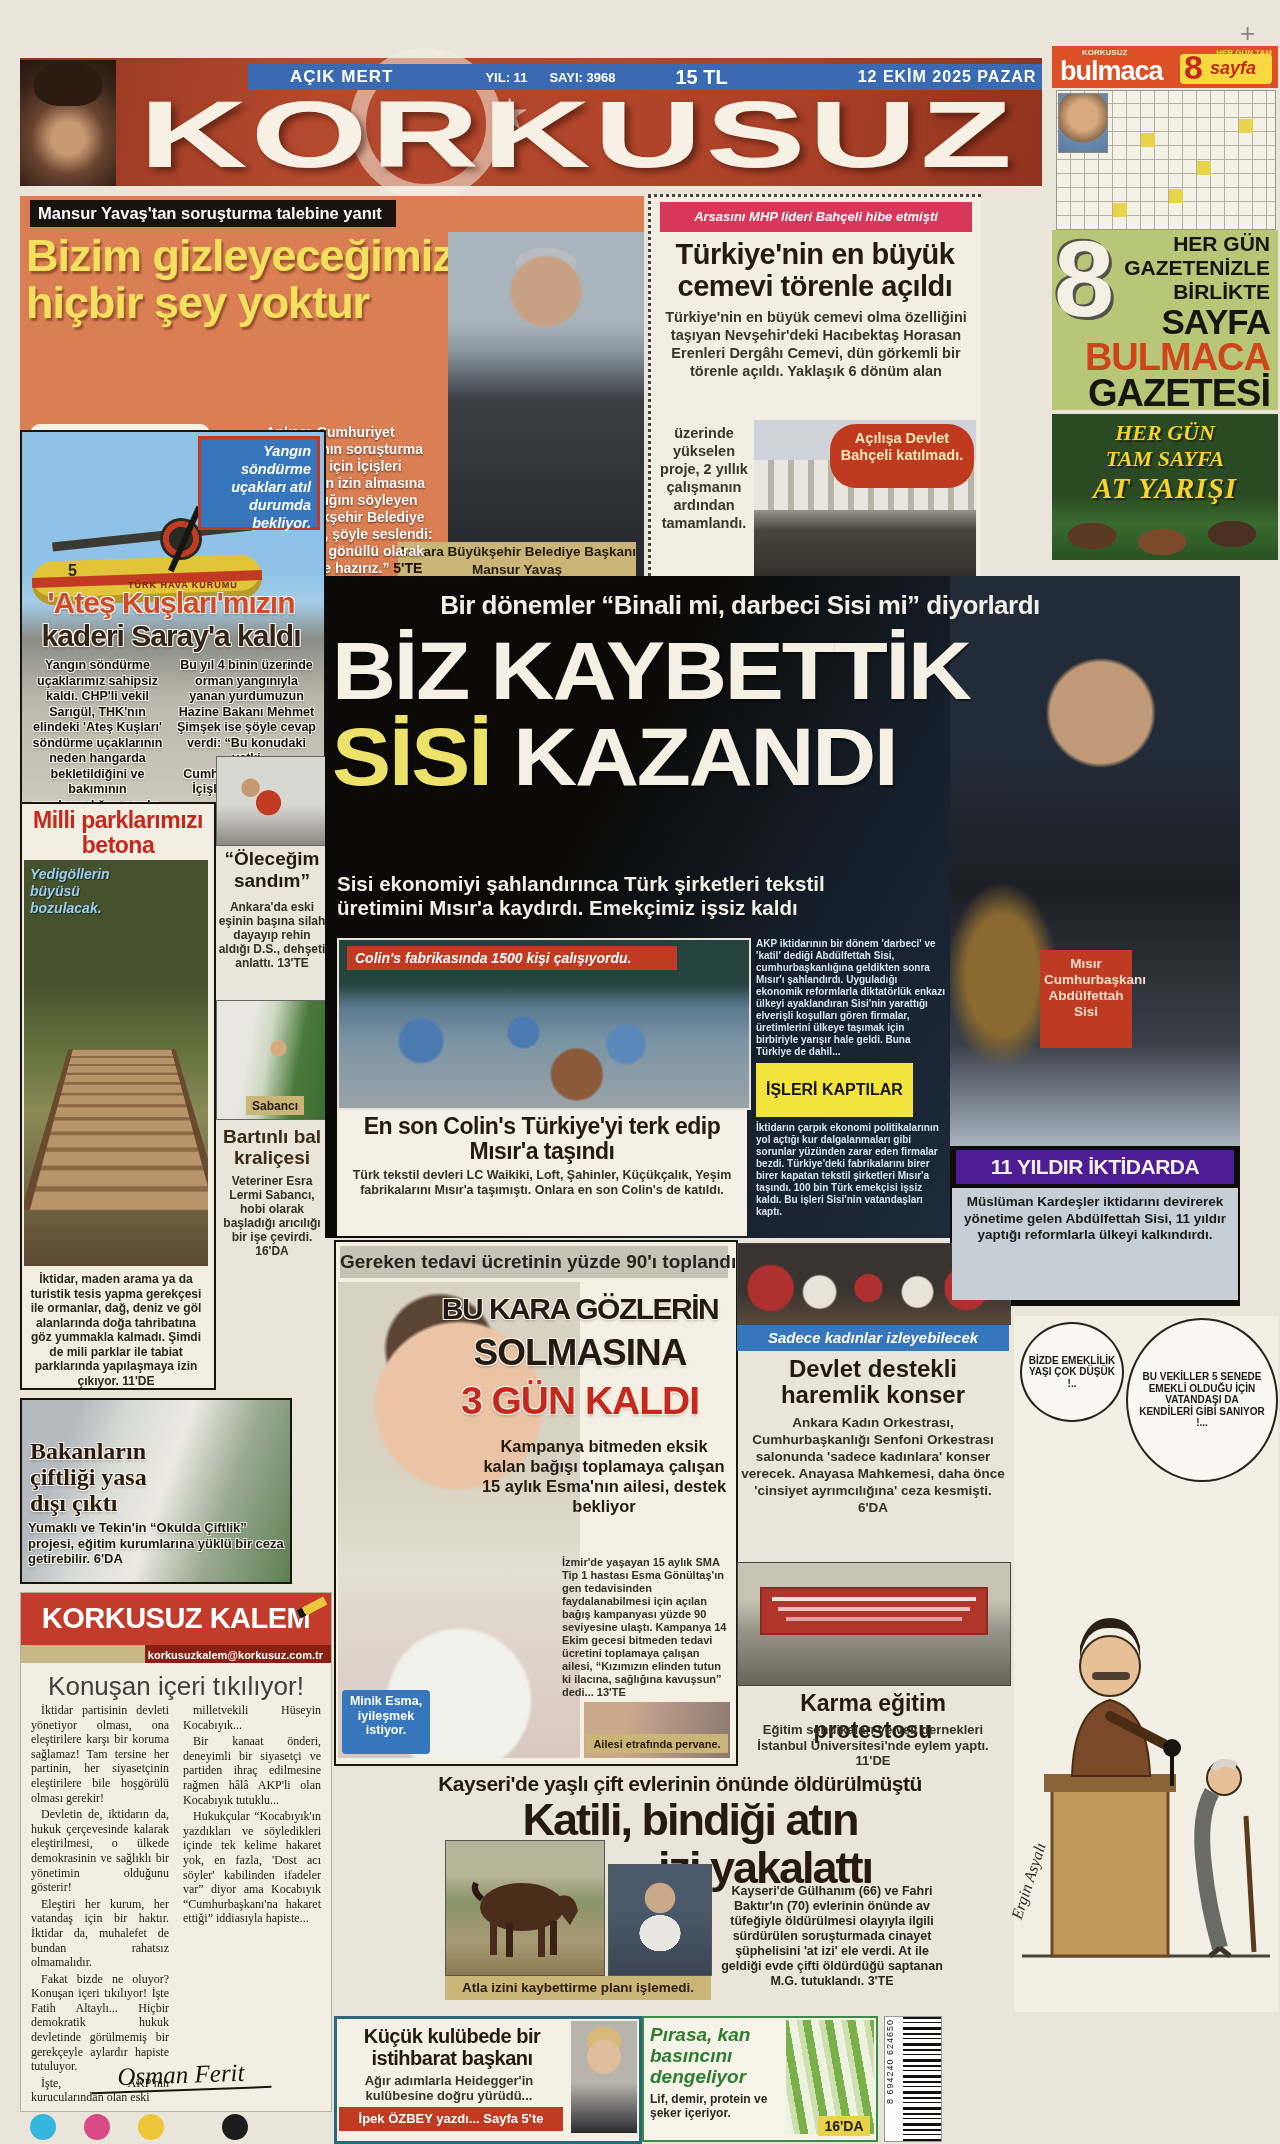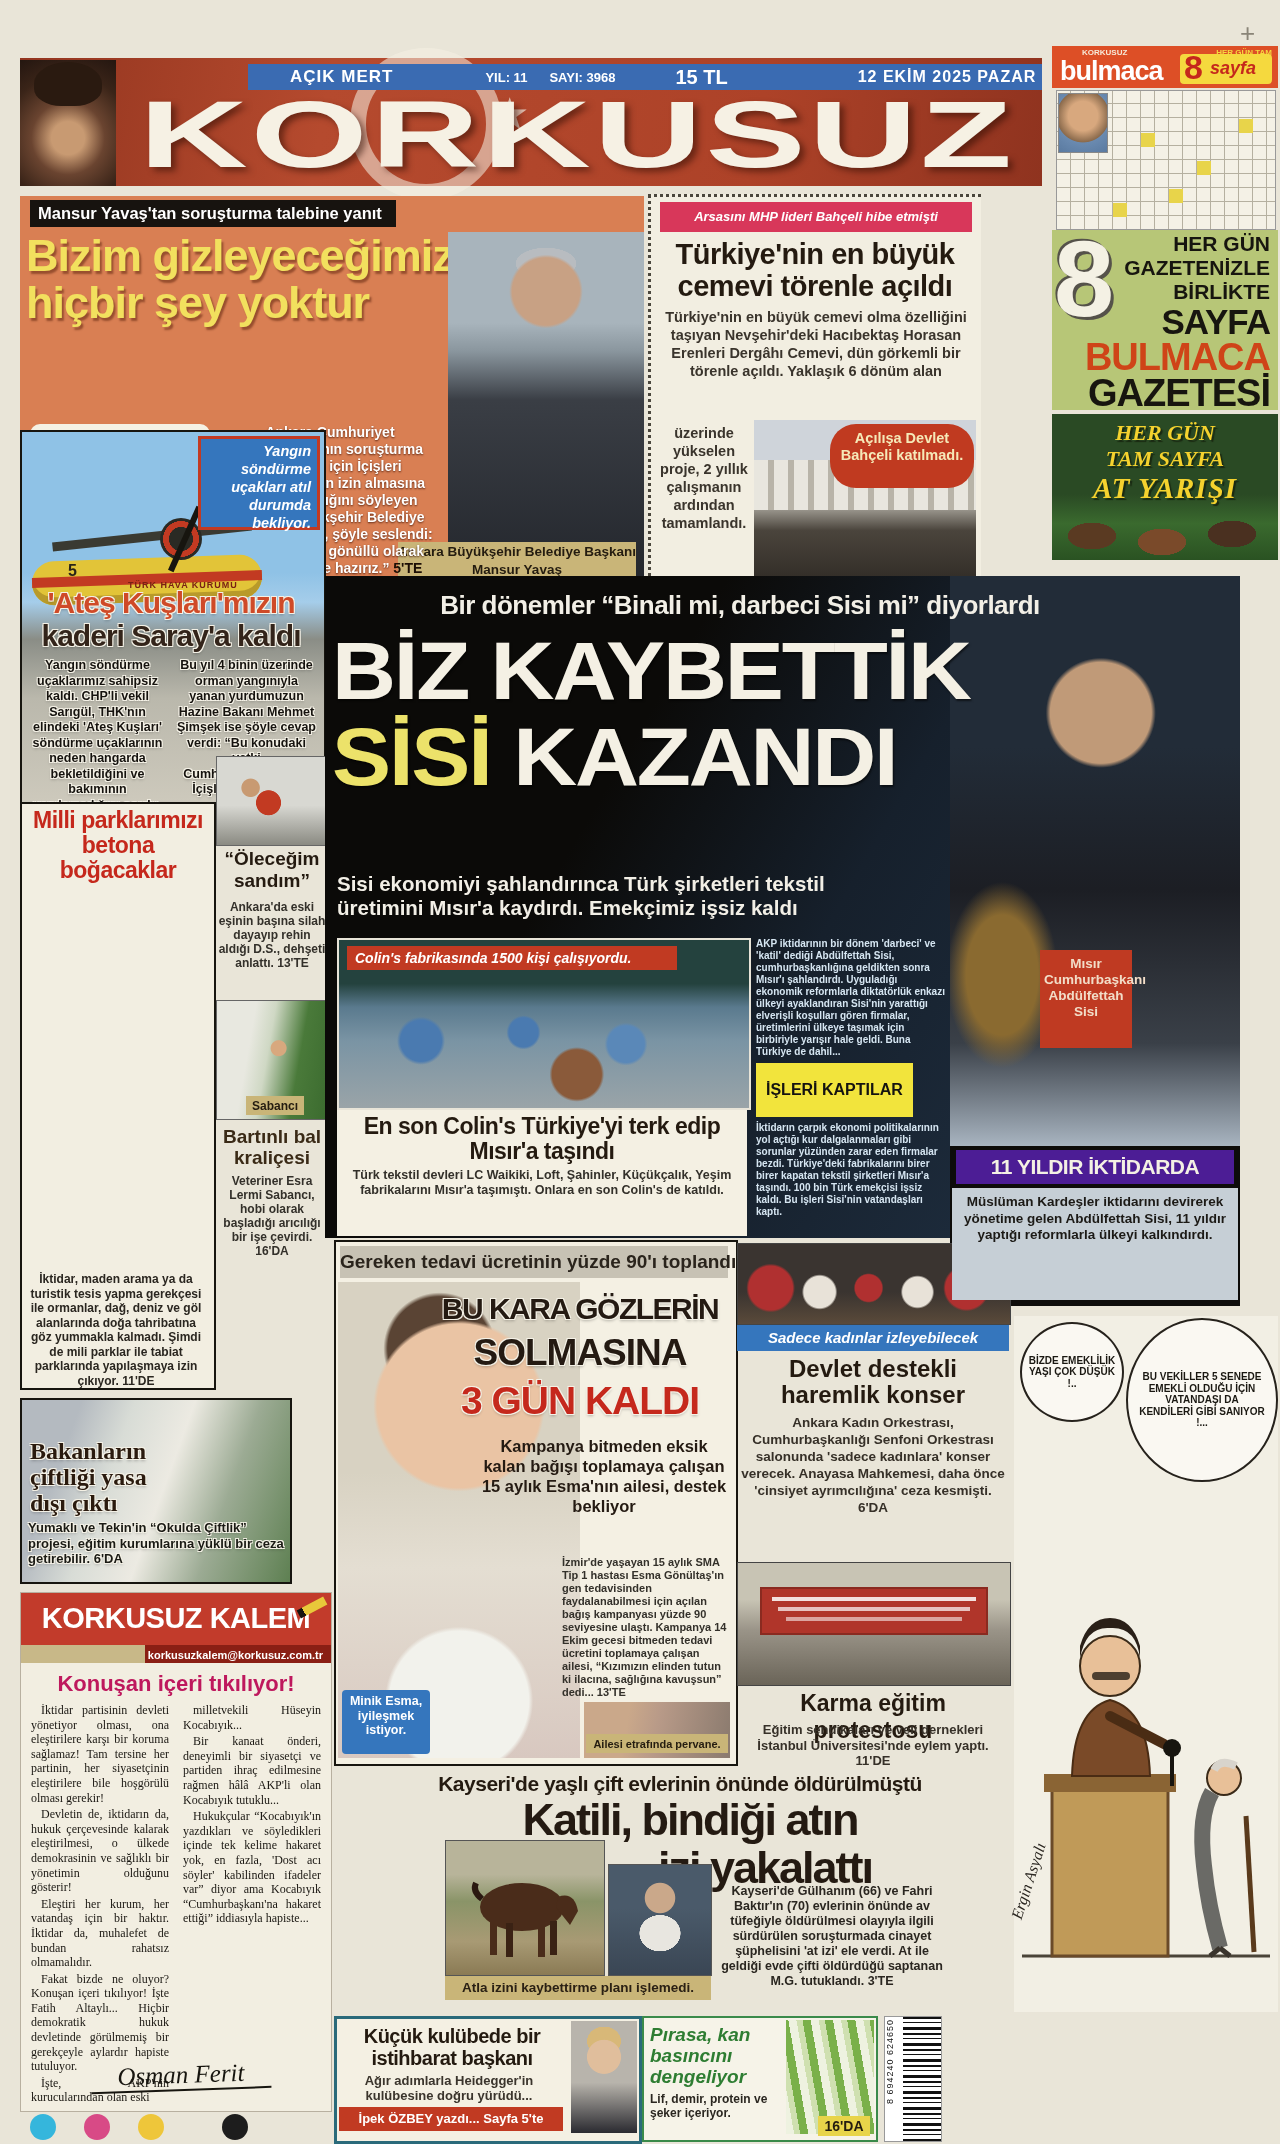--- a/index.html
+++ b/index.html
@@ -151,20 +151,26 @@
       <p class="ow ctr" style="width:140px;">Yangın söndürme uçaklarımız sahipsiz kaldı. CHP'li vekil Sarıgül, THK'nın elindeki 'Ateş Kuşları' söndürme uçaklarının neden hangarda bekletildiğini ve bakımının yapılamadığını sordu.</p>
       <p class="ow ctr" style="width:140px;"><span>Bu yıl 4 binin üzerinde orman yangınıyla yanan yurdumuzun Hazine Bakanı Mehmet Şimşek ise şöyle cevap verdi: “Bu konudaki yetki Cumhurbaşkanlığı ve İçişleri Bakanlığı.”</span> <b>11'DE</b></p>
     </div>
   </div>
 
   <div class="abs" style="left:20px;top:802px;width:192px;height:584px;border:2px solid #17150f;background:#f2eee1;">
     <div class="ctr" style="padding-top:4px;font-weight:bold;font-size:23px;line-height:25px;color:#c5281c;letter-spacing:-0.5px;">
       <div>Milli parklarımızı</div>
       <div>betona boğacaklar</div>
     </div>
+    <div class="photo" style="left:2px;top:56px;width:184px;height:406px;background:linear-gradient(180deg,#46512e 0 30%,#66743e 48%,#8a8a56 62%,#5a4a32 100%);">
+      <div class="abs" style="left:28px;top:150px;width:128px;height:190px;background:repeating-linear-gradient(0deg,#b8946a 0 12px,#8a6a44 12px 16px);transform:perspective(200px) rotateX(40deg);border-left:6px solid #6a4a2c;border-right:6px solid #6a4a2c;"></div>
+      <div class="abs" style="left:6px;top:6px;width:120px;color:#9ecdf0;font-weight:bold;font-style:italic;font-size:14px;line-height:17px;text-shadow:1px 1px 1px #1a2a12;">
+        <span>Yedigöllerin büyüsü bozulacak.</span>
+      </div>
+    </div>
     <div class="ctr" style="position:absolute;left:6px;top:468px;width:176px;font-size:12px;line-height:14.5px;font-weight:bold;color:#2a2620;">
       <span>İktidar, maden arama ya da turistik tesis yapma gerekçesi ile ormanlar, dağ, deniz ve göl alanlarında doğa tahribatına göz yummakla kalmadı. Şimdi de mili parklar ile tabiat parklarında yapılaşmaya izin çıkıyor.</span>
       <b>11'DE</b>
     </div>
   </div>
 
   <div class="photo" style="left:216px;top:756px;width:112px;height:88px;border:1px solid #666;background:
       radial-gradient(circle at 30% 35%,#c89a72 0 9%,transparent 10%),
       radial-gradient(circle at 46% 52%,#c23a22 0 16%,transparent 17%),
       linear-gradient(180deg,#d8d8d2 0 55%,#8a8a82 100%);"></div>
@@ -202,21 +208,21 @@
   </div>
 
   <div class="abs" style="left:20px;top:1592px;width:310px;height:518px;background:#f2eee1;border:1px solid #b8b0a0;">
     <div style="height:52px;background:#c23b2b;position:relative;">
       <span style="display:block;text-align:center;color:#fff;font-weight:bold;font-size:29px;line-height:50px;letter-spacing:-0.5px;">KORKUSUZ KALEM</span>
       <span style="position:absolute;right:4px;top:10px;width:30px;height:9px;background:linear-gradient(90deg,#17150f 0 20%,#e8c83a 20%);transform:rotate(-28deg);"></span>
     </div>
     <div style="height:18px;background:linear-gradient(90deg,#c8b888 0 40%,#8a1f14 40%);text-align:right;">
       <span style="color:#fff;font-size:11px;font-weight:bold;line-height:18px;padding-right:8px;">korkusuzkalem@korkusuz.com.tr</span>
     </div>
-    <div class="ctr" style="margin-top:8px;font-weight:bold;font-size:22px;color:#be185d;">
+    <div class="ctr" style="margin-top:8px;font-weight:normal;font-size:26px;color:#404040;">
       <span>Konuşan içeri tıkılıyor!</span>
     </div>
     <div class="serif" style="position:absolute;left:10px;top:110px;width:290px;display:flex;gap:14px;font-size:12px;line-height:14.6px;color:#1a1712;">
       <div class="kalem-col" style="width:138px;">
         <p>İktidar partisinin devleti yönetiyor olması, ona eleştirilere karşı bir koruma sağlamaz! Tam tersine her partinin, her siyasetçinin eleştirilere bile hoşgörülü olması gerekir!</p>
         <p>Devletin de, iktidarın da, hukuk çerçevesinde kalarak eleştirilmesi, o ülkede demokrasinin ve sağlıklı bir yönetimin olduğunu gösterir!</p>
         <p>Eleştiri her kurum, her vatandaş için bir haktır. İktidar da, muhalefet de bundan rahatsız olmamalıdır.</p>
         <p>Fakat bizde ne oluyor? Konuşan içeri tıkılıyor! İşte Fatih Altaylı... Hiçbir demokratik hukuk devletinde görülmemiş bir gerekçeyle aylardır hapiste tutuluyor.</p>
         <p>İşte, AKP'nin kurucularından olan eski</p>
       </div>

